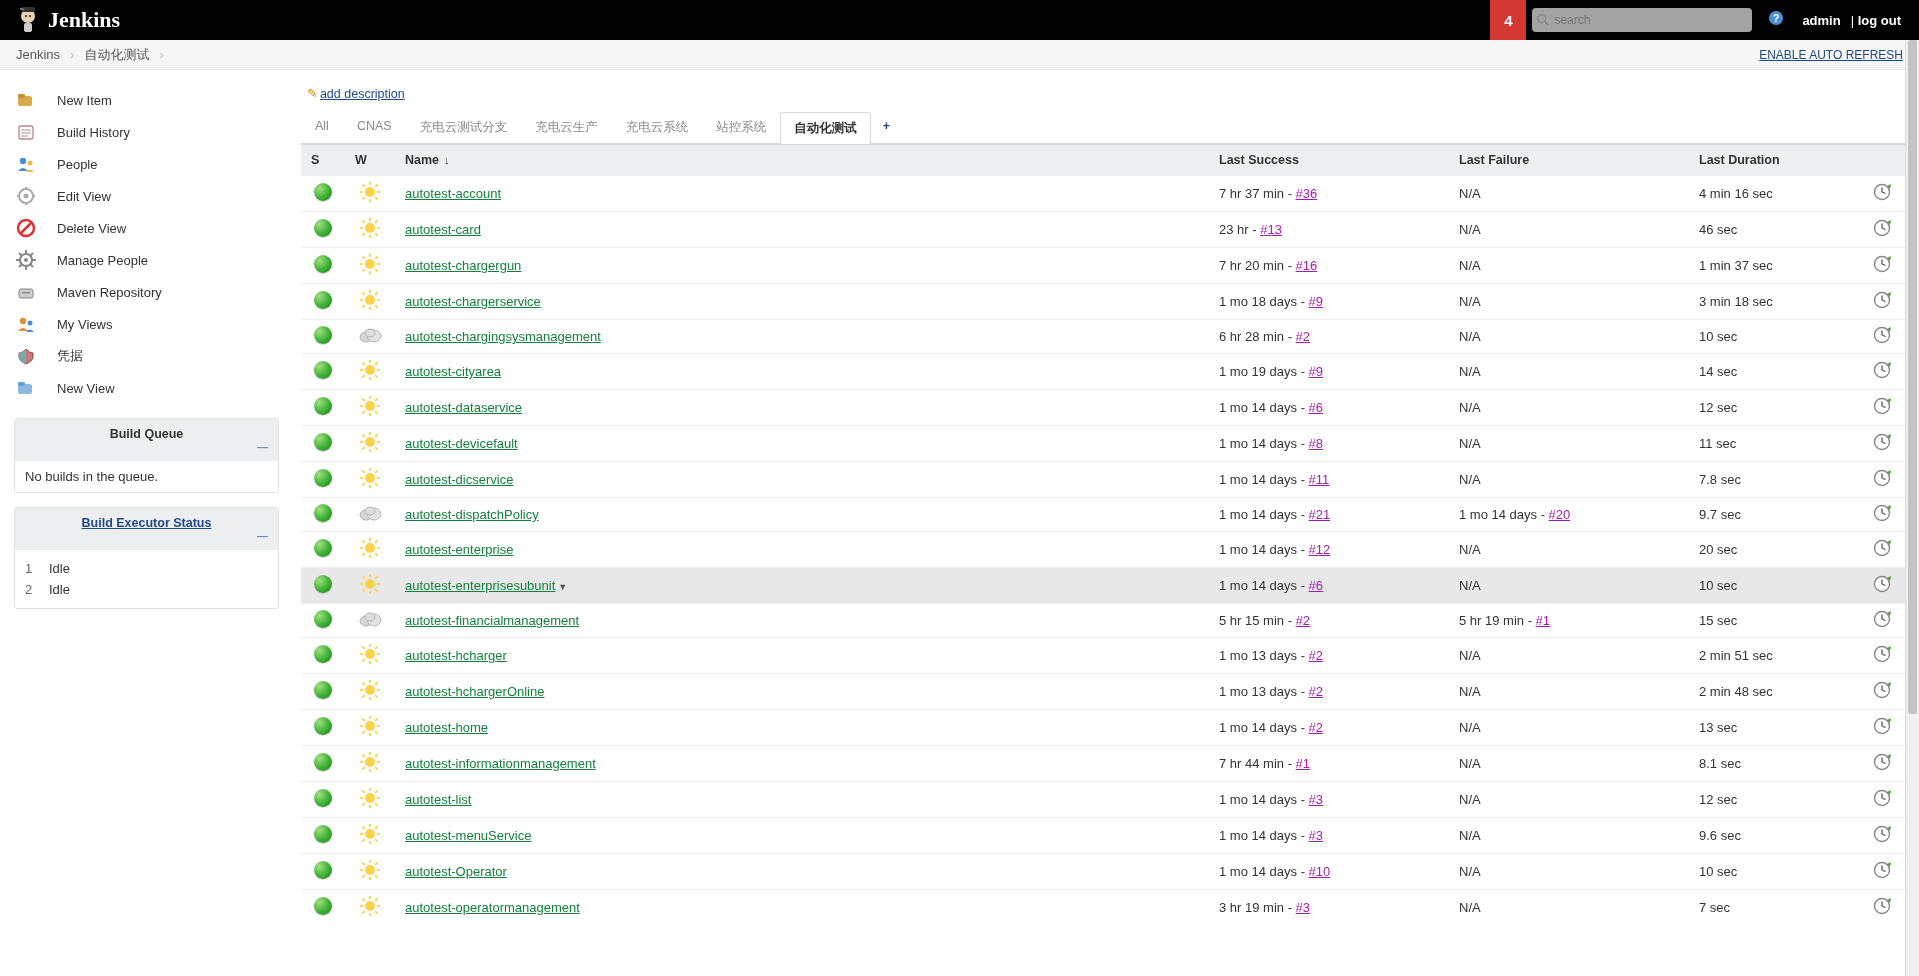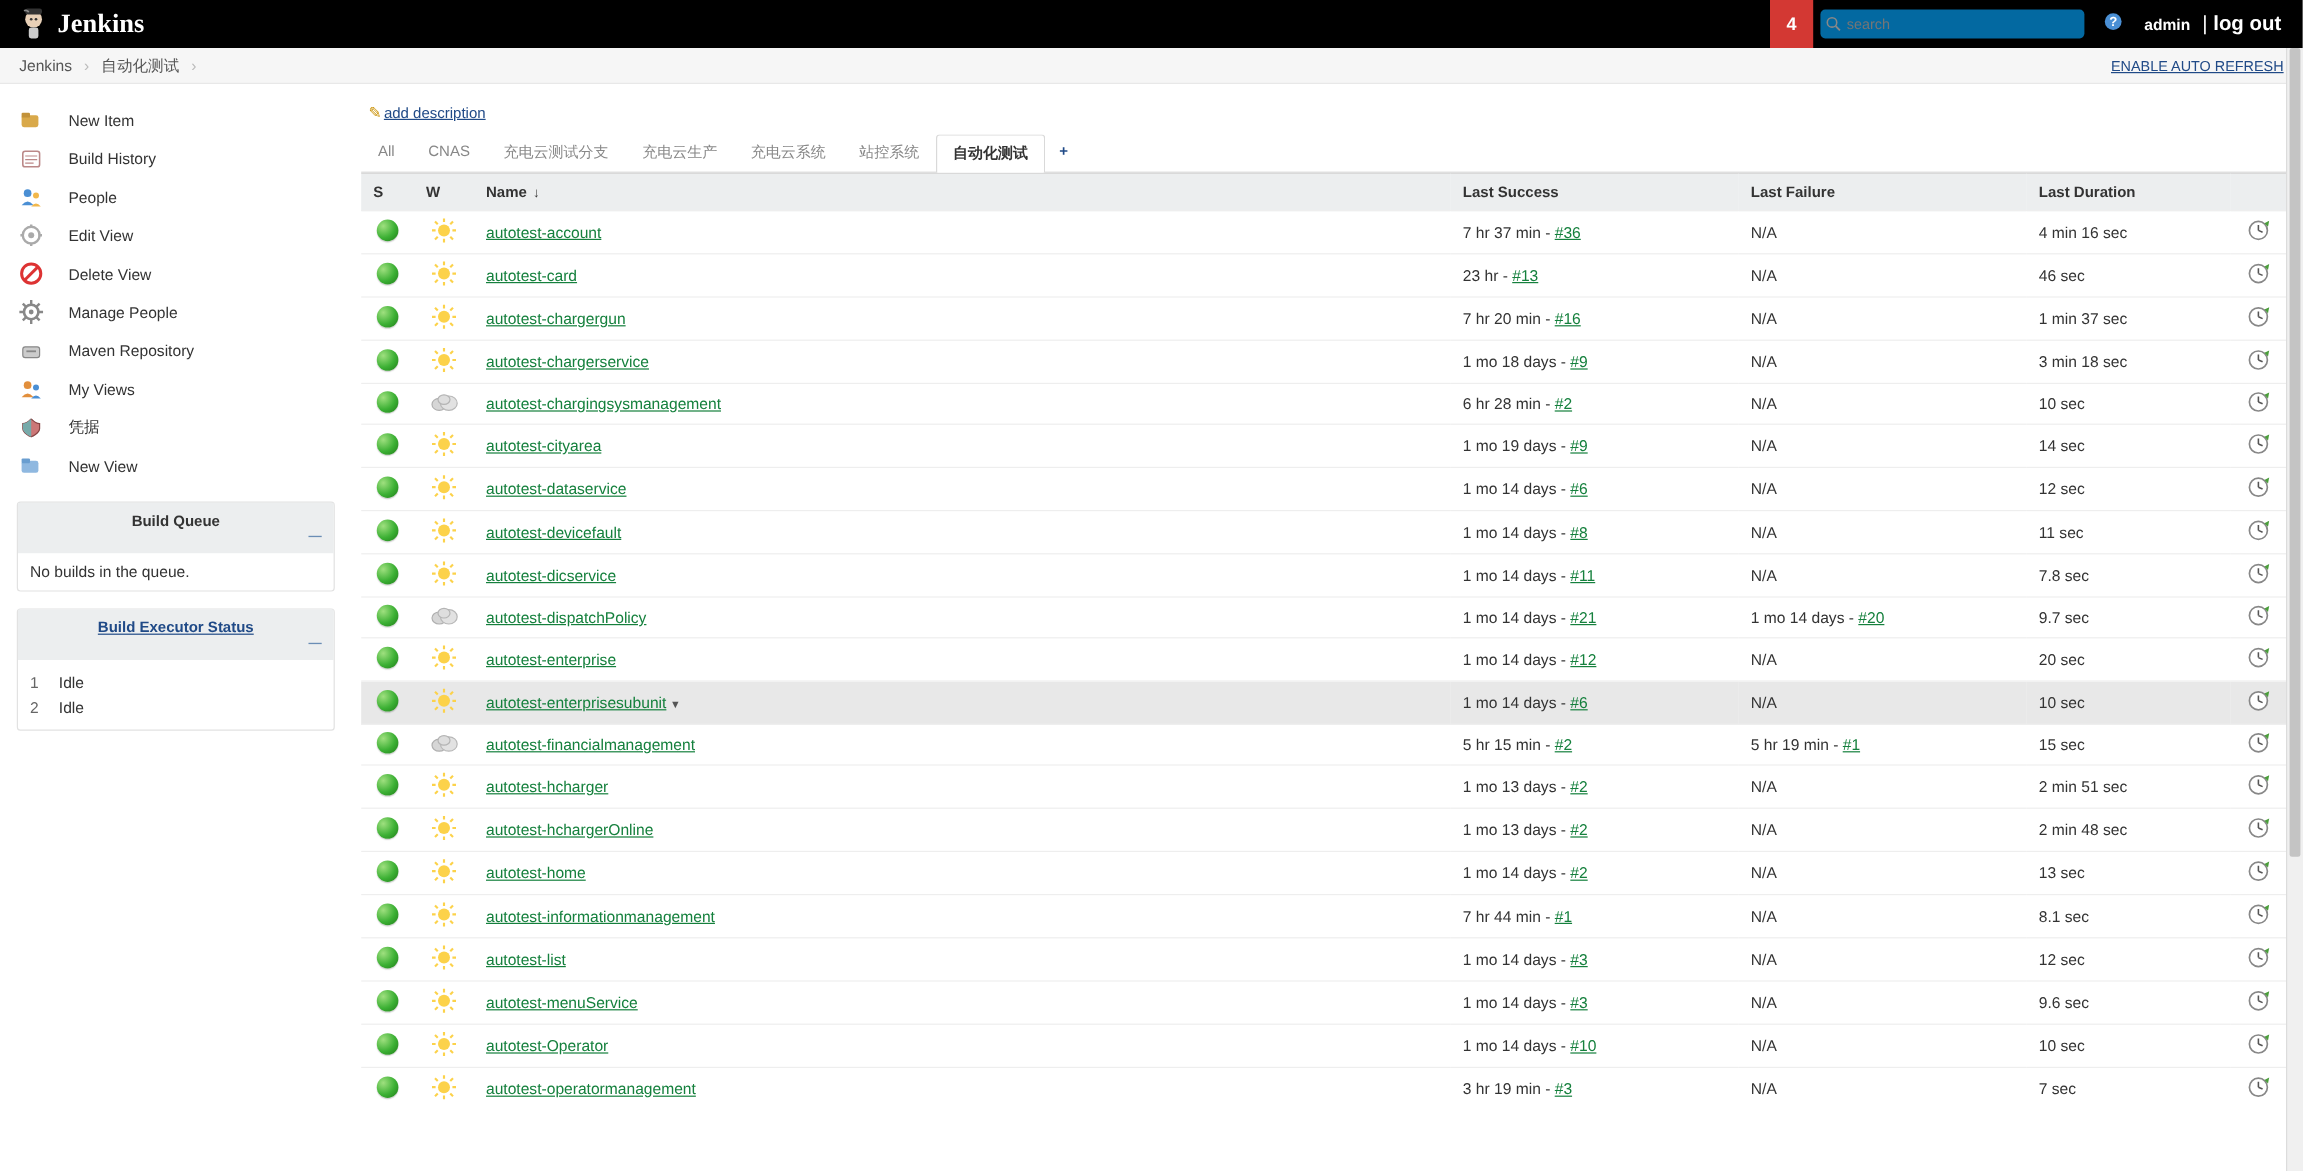--- a/index.html
+++ b/index.html
@@ -6,25 +6,25 @@
 body { font-family: Helvetica, Arial, sans-serif; font-size: 13px; color: #333; background: #fff; }
 
 
 .header { background: #000; height: 40px; display: flex; align-items: center; padding: 0 0 0 16px; color: #fff; }
 .logo-area { display: flex; align-items: center; gap: 8px; }
 .logo-svg { width: 24px; height: 28px; }
 .logo-text { font-size: 22px; font-weight: bold; font-family: Georgia, serif; }
 .header-spacer { flex: 1; }
 .notif-badge { background: #d33833; color: #fff; width: 36px; height: 40px; display: flex; align-items: center; justify-content: center; font-weight: bold; font-size: 15px; }
 .search-box { margin-left: 6px; margin-right: 8px; position: relative; }
-.search-box input { width: 220px; height: 24px; border-radius: 4px; border: none; padding: 2px 6px 2px 22px; font-size: 12px; background: #0369a1; }
+.search-box input { width: 220px; height: 24px; border-radius: 4px; border: none; padding: 2px 6px 2px 22px; font-size: 12px; background: #a3a3a3; }
 .search-box .sicon { position: absolute; left: 4px; top: 50%; transform: translateY(-50%); width: 14px; height: 14px; color: #888; }
 .help-icon { color: #5b9bd5; font-size: 16px; margin: 0 8px; font-weight: bold; }
 .header a.user { color: #fff; text-decoration: none; font-weight: bold; margin: 0 10px; font-size: 13px; }
-.header .logout { color: #fff; margin-right: 18px; font-size: 17px; }
+.header .logout { color: #fff; margin-right: 18px; font-size: 13px; }
 .header .logout a { color: #fff; text-decoration: none; font-weight: bold; }
 
 
 .crumbs { background: #f6f6f6; border-bottom: 1px solid #e8e8e8; display: flex; align-items: center; height: 30px; padding: 0 16px; font-size: 13px; }
 .crumbs a { color: #555; text-decoration: none; }
 .crumbs .sep { margin: 0 10px; color: #bbb; }
 .crumbs .auto-refresh { margin-left: auto; color: #204a87; text-decoration: underline; font-size: 12px; }
 
 
 .main { display: flex; }
@@ -49,21 +49,21 @@
 .tabs { display: flex; border-bottom: 1px solid #d9d9d9; margin-bottom: 0; }
 .tab { padding: 7px 13px; color: #888; cursor: pointer; border: 1px solid transparent; border-bottom: none; font-size: 12.5px; margin-right: 0; }
 .tab.active { background: #fff; border-color: #d9d9d9; border-radius: 3px 3px 0 0; color: #333; font-weight: bold; position: relative; top: 1px; }
 .tab-add { color: #204a87; font-weight: bold; padding: 7px 11px; }
 
 table.jobs { width: 100%; border-collapse: collapse; }
 table.jobs th { background: #eceeef; text-align: left; padding: 8px 10px; font-weight: bold; font-size: 12.5px; border-top: 1px solid #d9d9d9; }
 table.jobs td { padding: 5px 10px; border-top: 1px solid #eee; font-size: 13px; vertical-align: middle; height: 31px; }
 table.jobs tr.hover td { background: #e8e8e8; }
 table.jobs a.jobname { color: #15803d; }
-table.jobs a.build { color: #15803d; text-decoration: underline; }
+table.jobs a.build { color: #a21caf; text-decoration: underline; }
 .col-s { width: 44px; text-align: center; }
 .col-w { width: 50px; text-align: center; }
 .col-name { }
 .col-ls { width: 240px; }
 .col-lf { width: 240px; }
 .col-ld { width: 170px; }
 .col-run { width: 48px; text-align: center; }
 .sort-arrow { font-size: 11px; margin-left: 2px; }
 
 .ball-blue { width: 18px; height: 18px; border-radius: 50%; background: radial-gradient(circle at 30% 30%, #9fe07f, #3cb034 55%, #1e7a17); display: inline-block; box-shadow: 0 1px 1px rgba(0,0,0,.2); }

